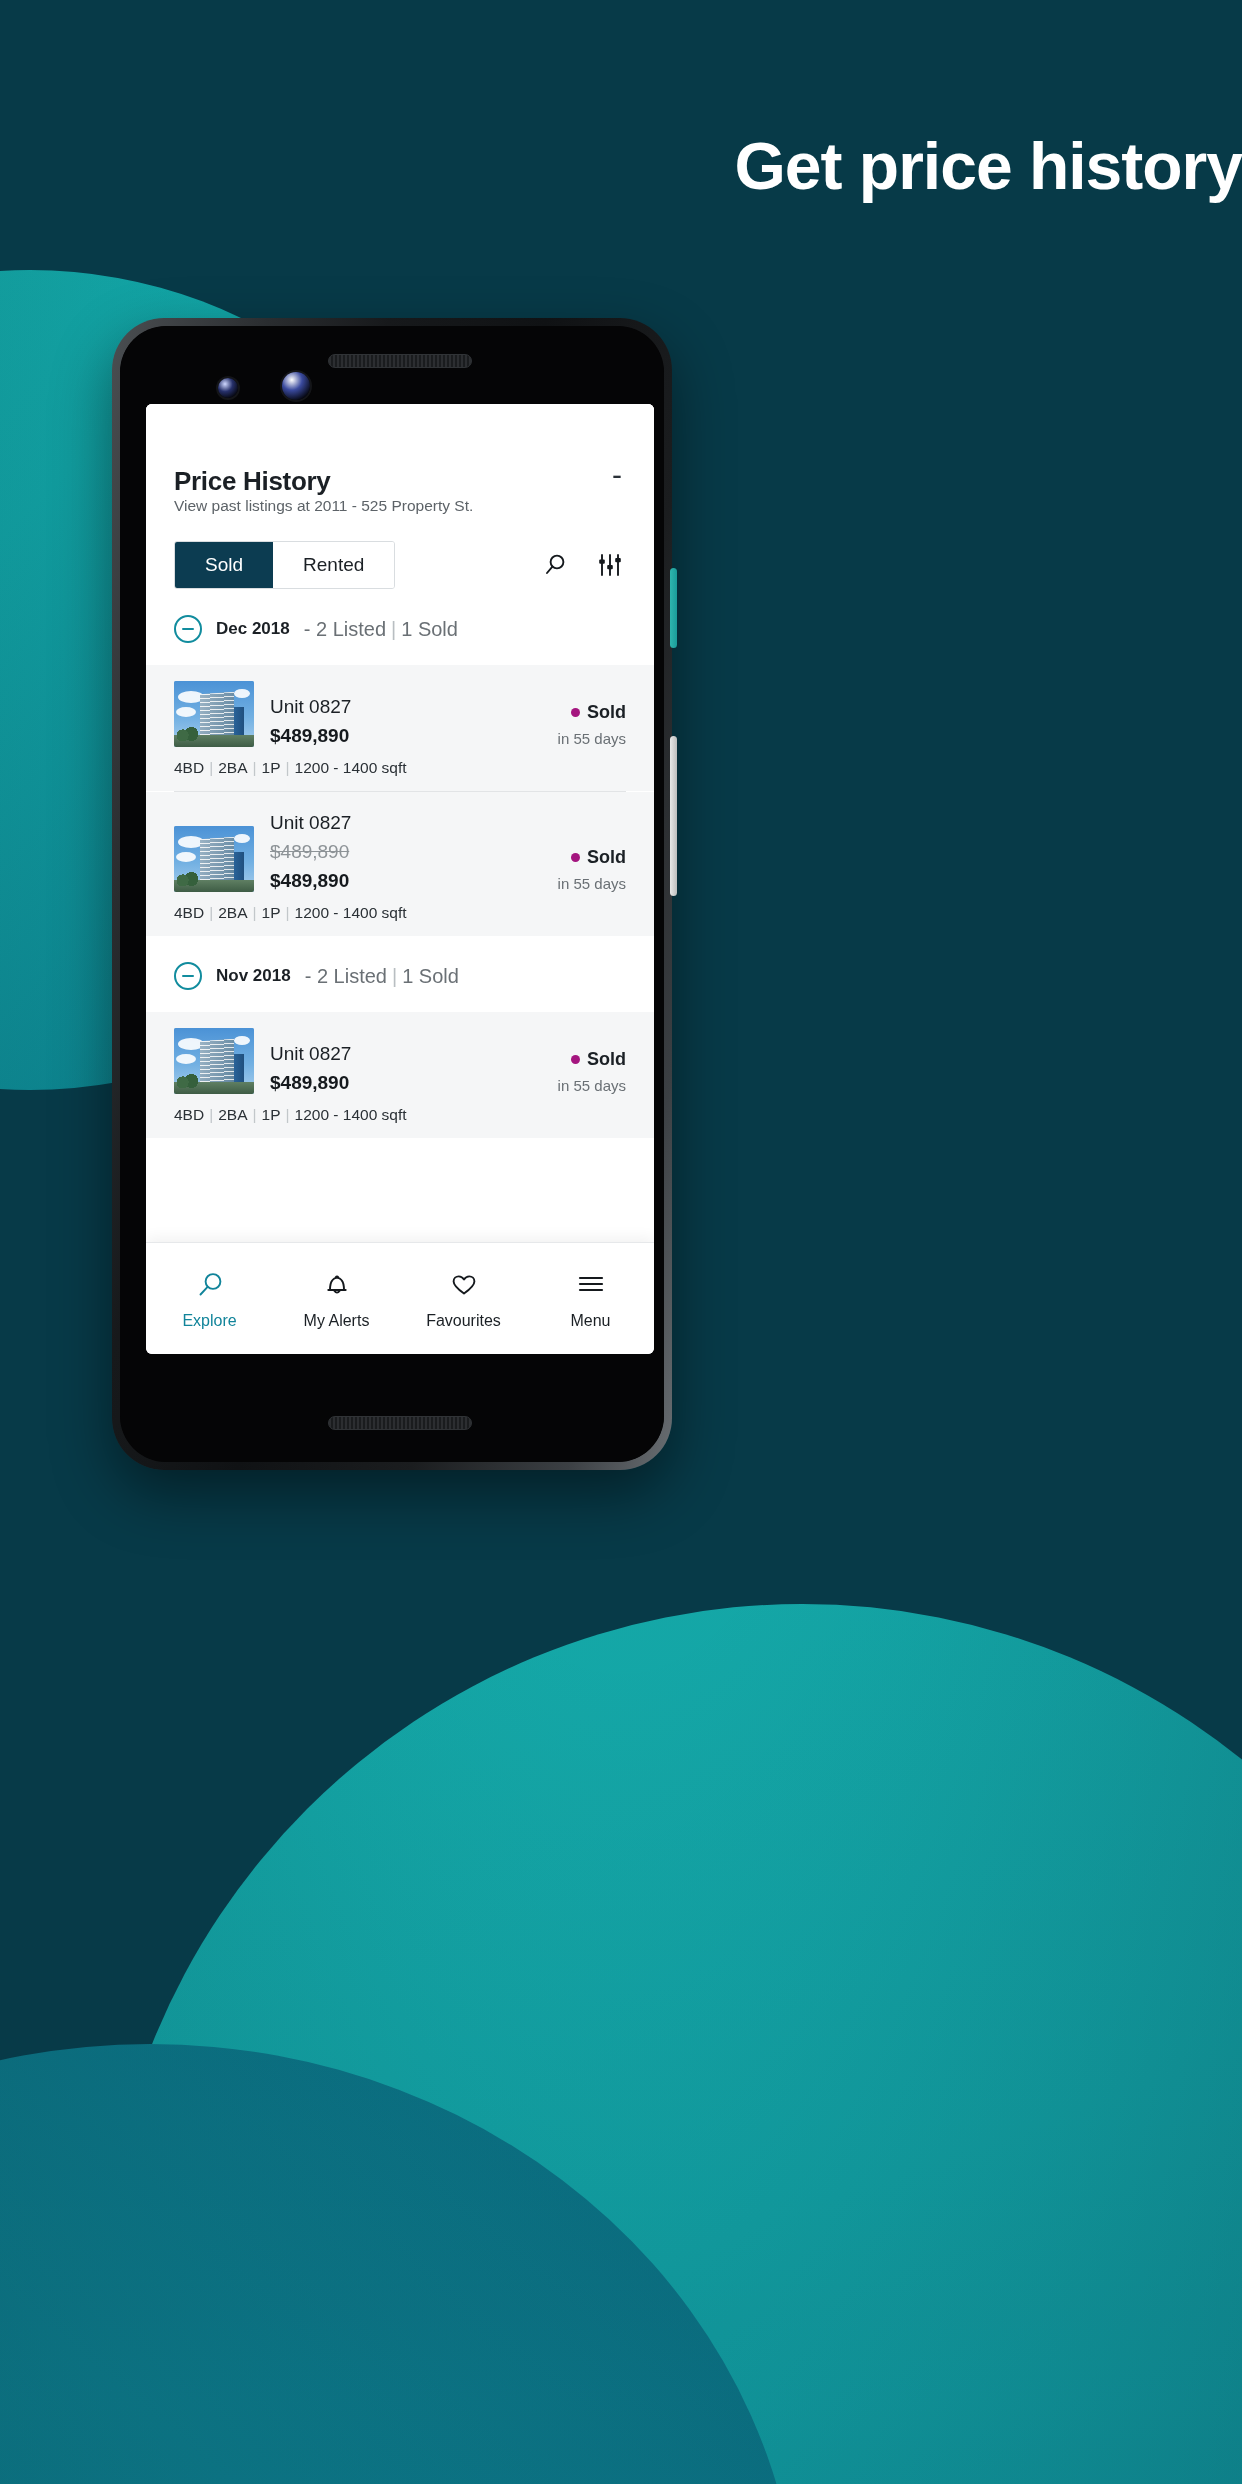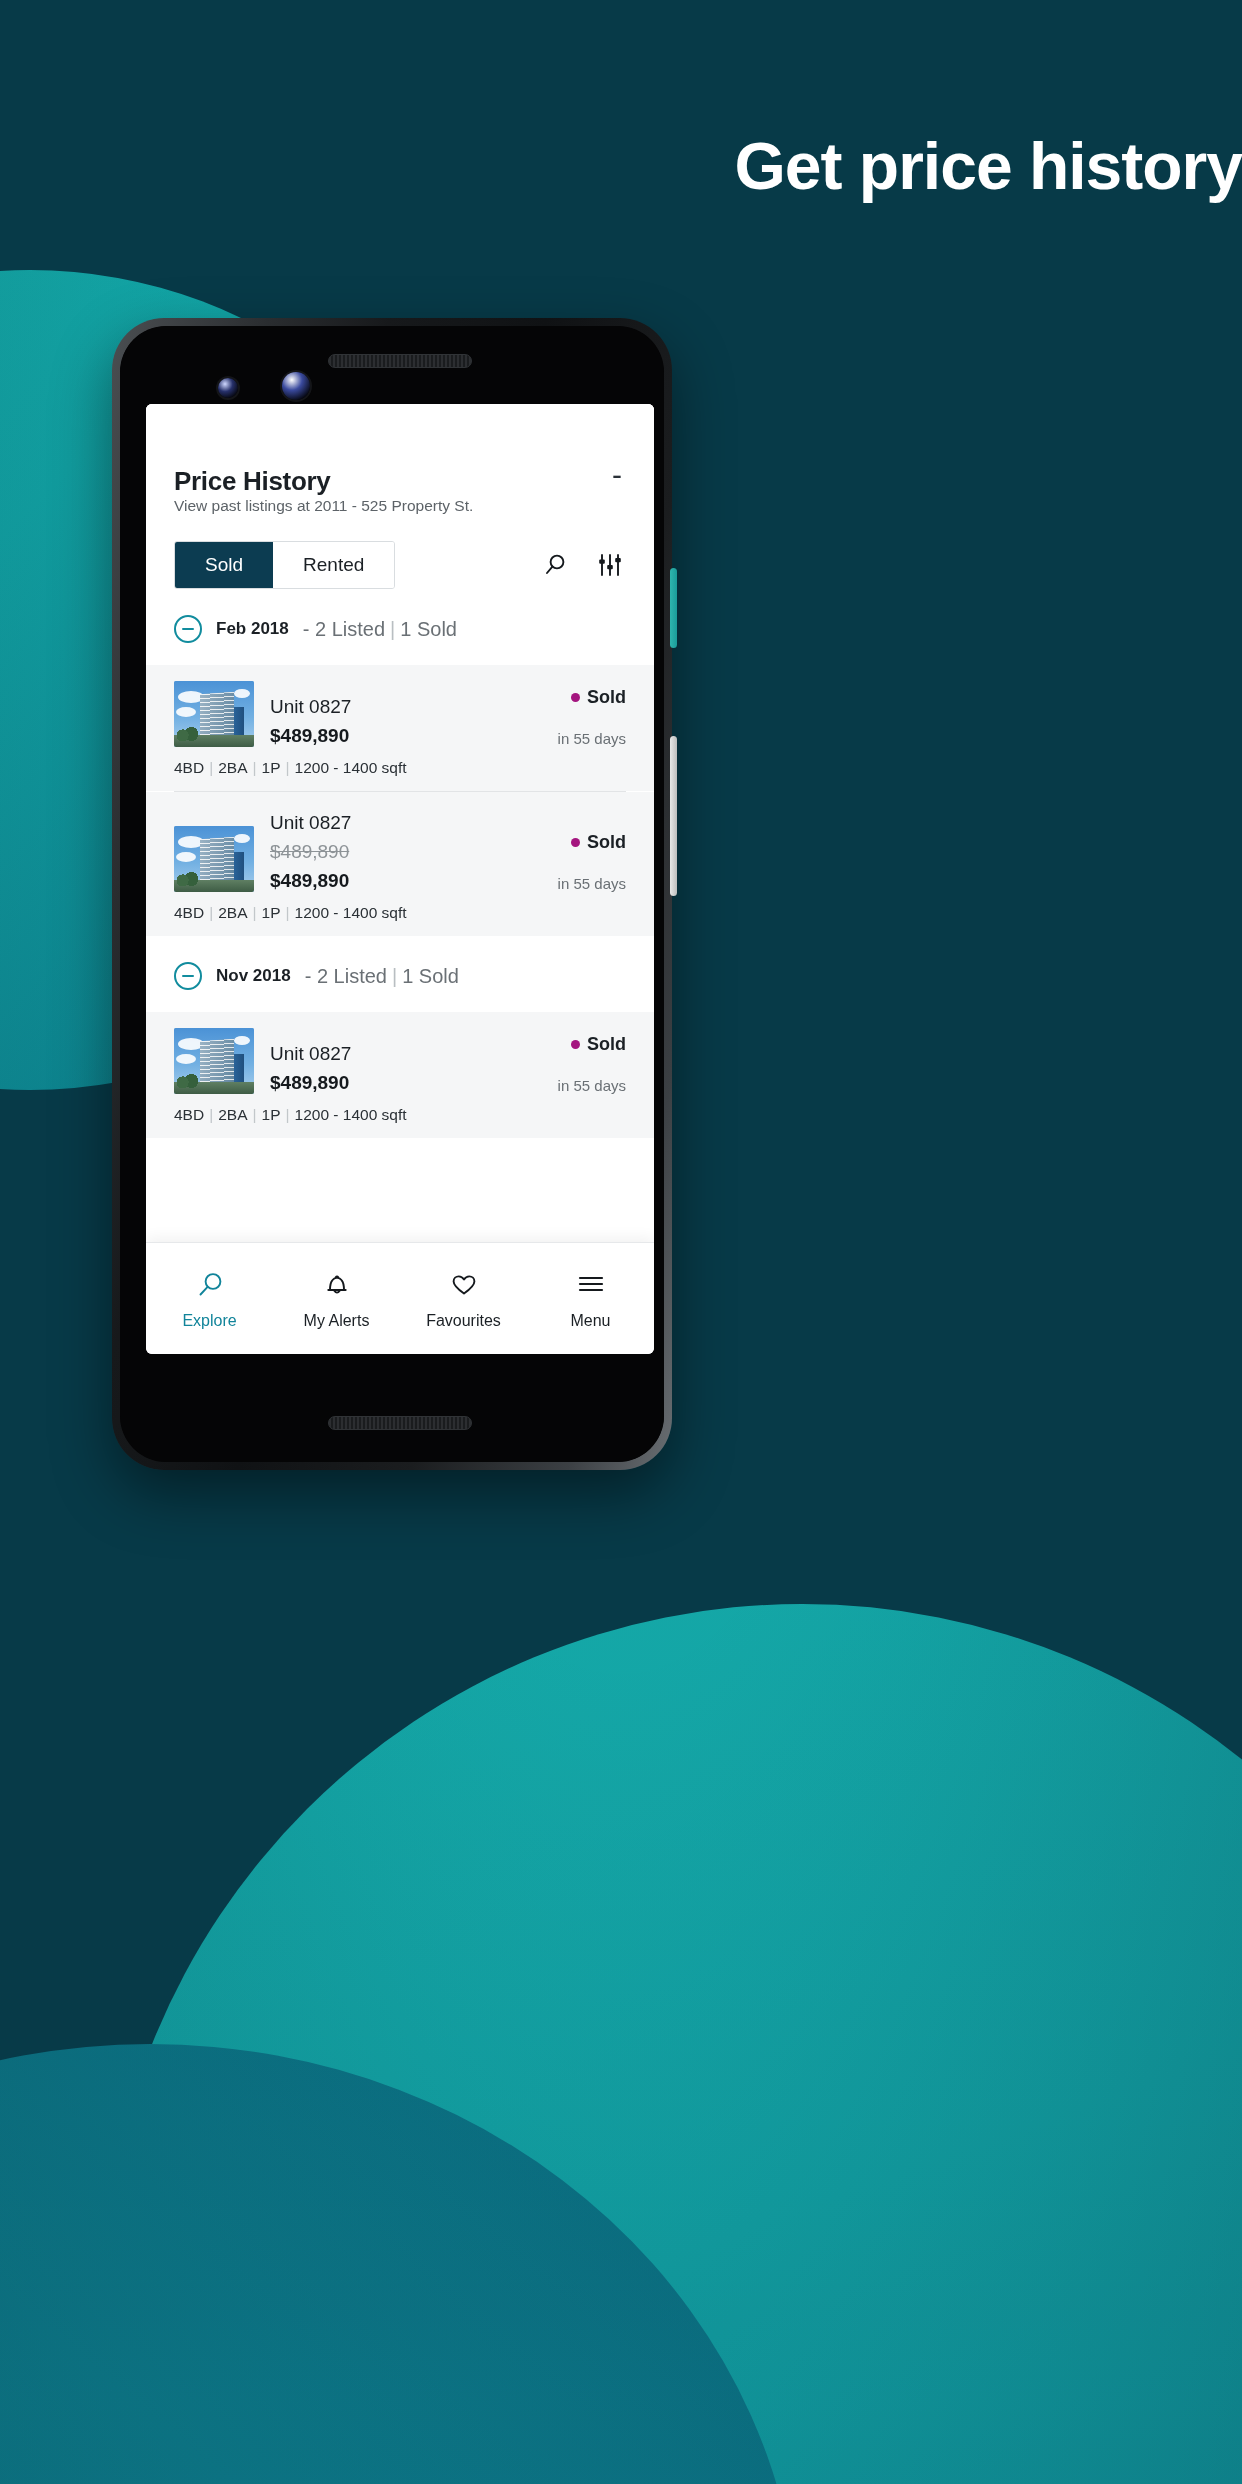--- a/index.html
+++ b/index.html
@@ -141,21 +141,21 @@
                radial-gradient(circle at 70% 50%, #35603c 0 7px, transparent 7px);}
 
   .l-mid{flex:1;padding-left:16px;padding-top:4px;}
   .l-unit{font-size:19px;color:#1b2025;}
   .l-price{font-size:19px;font-weight:bold;color:#15191d;margin-top:7px;}
   .l-price-old{font-size:19px;color:#8d9397;text-decoration:line-through;margin-top:7px;}
   .l-right{width:128px;text-align:right;padding-top:5px;}
   .status-line{display:flex;align-items:center;justify-content:flex-end;gap:7px;}
   .dot{width:9px;height:9px;border-radius:50%;background:#a4157f;flex:none;}
   .status-txt{font-size:18px;font-weight:bold;color:#1b2025;}
-  .days{font-size:15px;color:#6a7075;margin-top:22px;}
+  .days{font-size:15px;color:#6a7075;margin-top:7px;}
   .l-specs{font-size:15.5px;color:#2b3136;margin-top:12px;}
   .l-specs .sep{color:#c2c7ca;padding:0 5px;}
   .divider{height:1px;background:#e2e4e6;margin:0 28px;}
 
   
   .more-wrap{background:#fff;padding:34px 28px 0 28px;}
   .more-link{font-size:19px;color:#11707f;text-decoration:underline;}
 
   
   .bottomnav{
@@ -226,21 +226,21 @@
                 <rect x="18.2" y="6" width="5.6" height="4.2" rx="1" fill="#15191d"></rect>
               </svg>
             </div>
           </div>
         </div>
 
         <div class="month-row">
           <div class="minus-circle">
               <div class="minus-bar"></div>
             </div>
-          <div class="month-name">Feb 2018</div>
+          <div class="month-name">Dec 2018</div>
           <div class="month-meta">
             <span>- 2 Listed</span><span class="sep">|</span><span>1 Sold</span>
           </div>
         </div>
 
         <div class="listing">
           <div class="listing-top">
             <div class="thumb">
               <div class="sky"></div>
               <div class="cloud" style="left:4px;top:10px;width:26px;height:12px;"></div>

